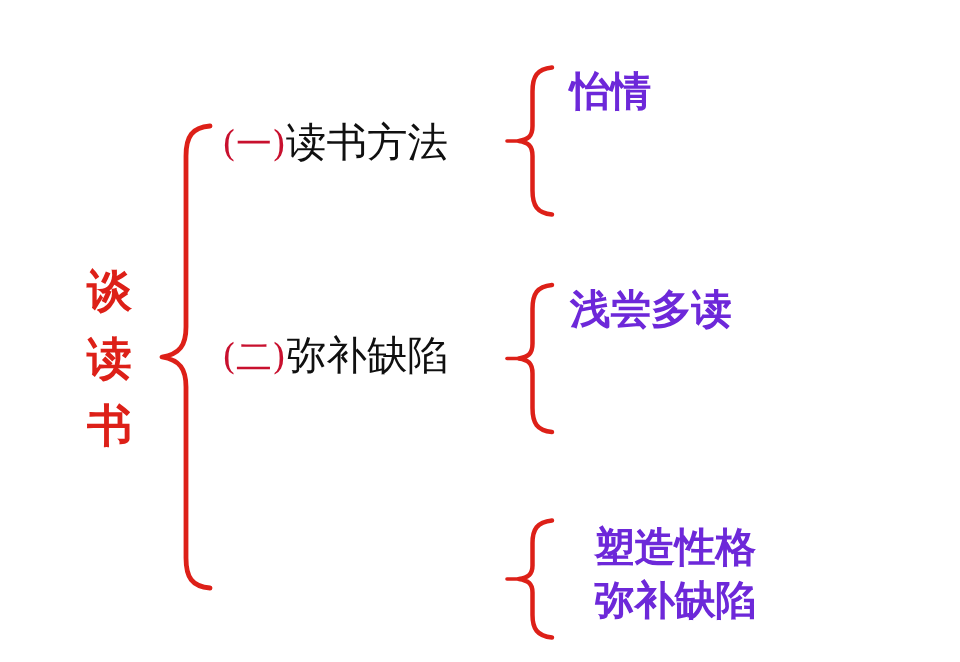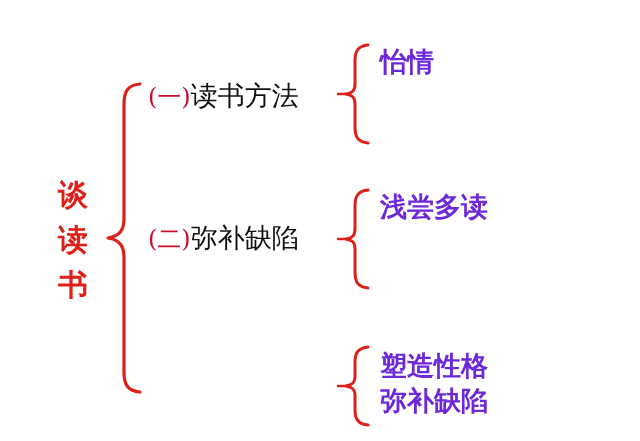--- a/index.html
+++ b/index.html
@@ -151,18 +151,18 @@
     <path class="tick-path" d="M 8 44 L 17 44"></path>
     <path class="brace-path" d="M 38 5
              C 28 6, 25 11, 25 20
              L 25 35
              C 25 41, 22 43, 16 44
              C 22 45, 25 47, 25 53
              L 25 68
              C 25 77, 28 82, 38 83"></path>
   </svg>
 
-  <div class="leaf-group" style="left:380px; top:348px;">
+  <div class="leaf-group" style="left:396px; top:348px;">
     <span class="leaf-line">塑造性格</span>
     <span class="leaf-line">弥补缺陷</span>
   </div>
 
 </div>
 
 </body></html>

